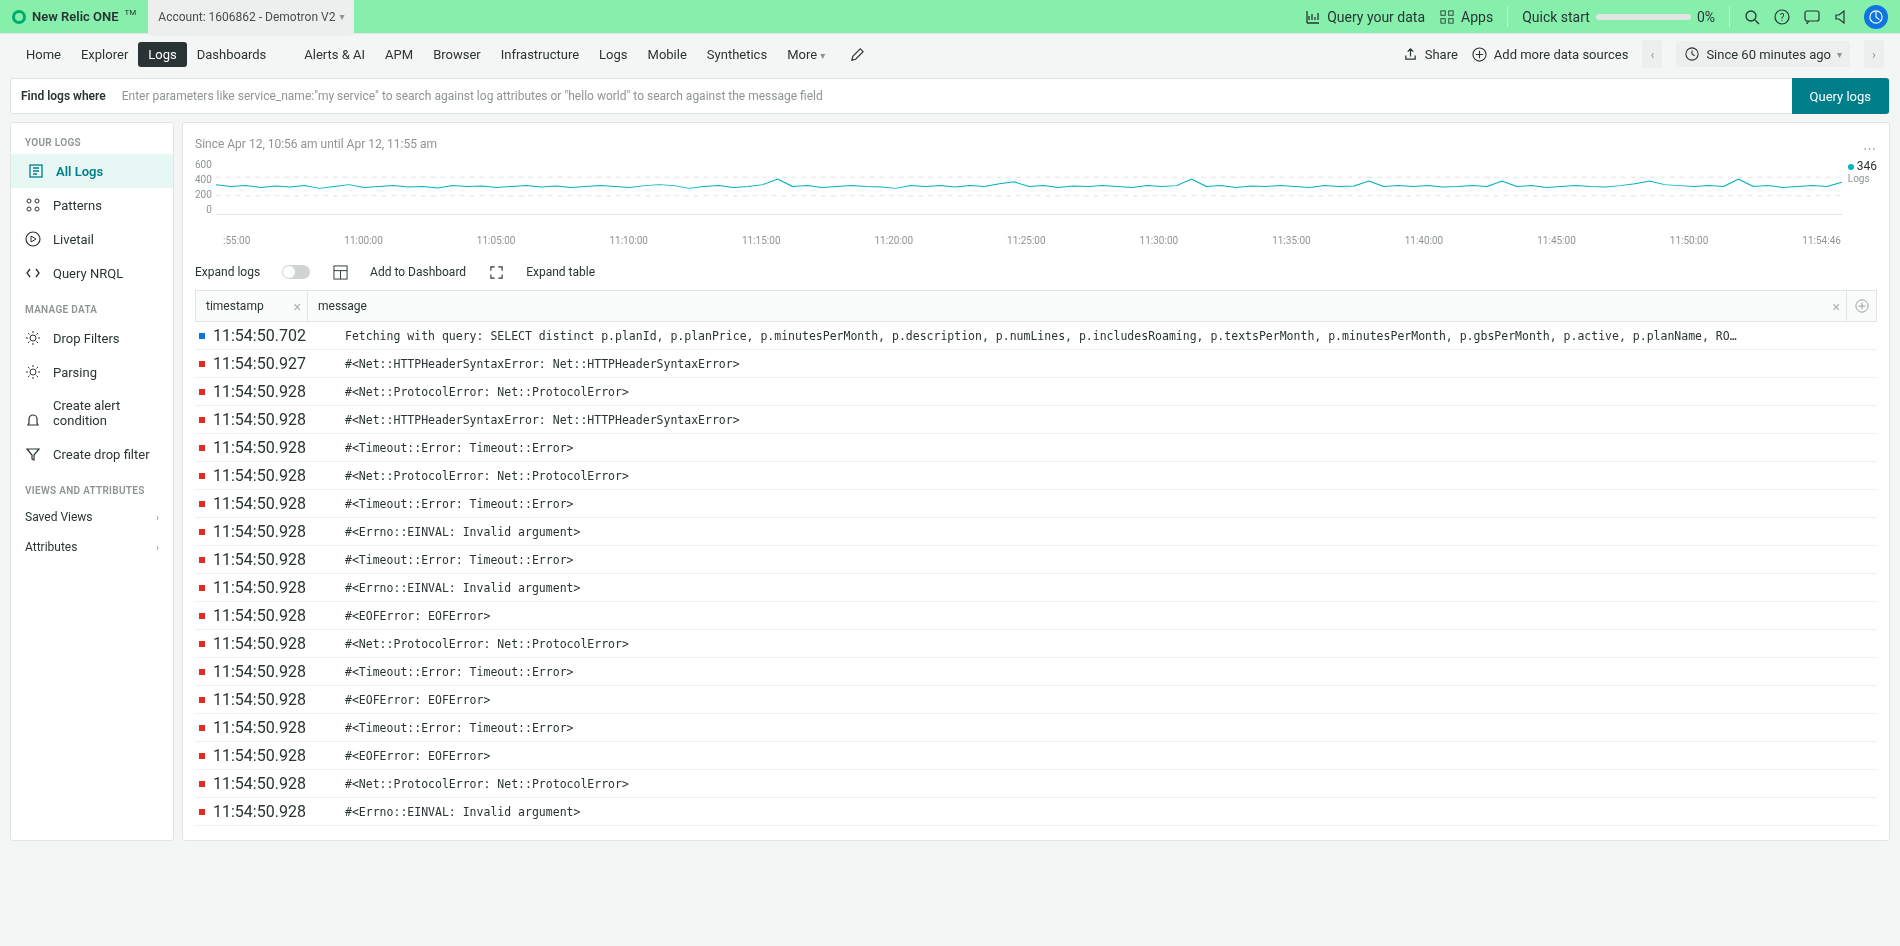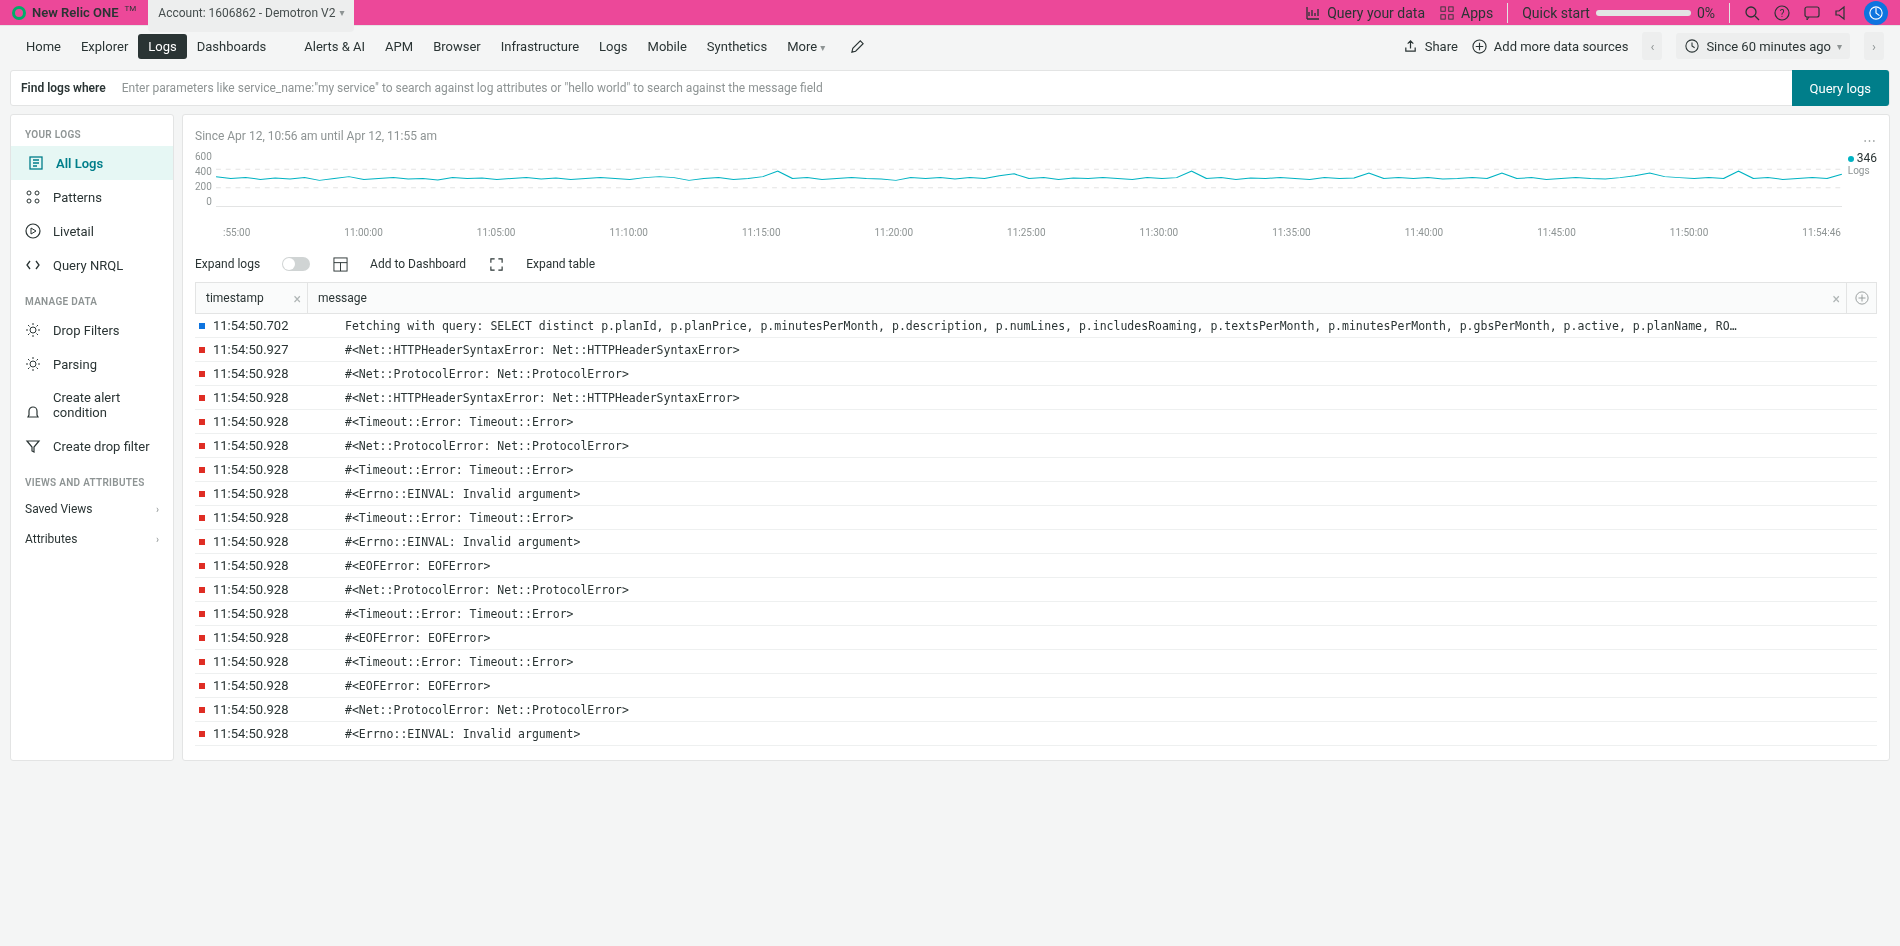--- a/index.html
+++ b/index.html
@@ -1,19 +1,19 @@
 <!DOCTYPE html>
 <html><head>
 <meta charset="utf-8">
 <style>
 * { margin: 0; padding: 0; box-sizing: border-box; font-family: -apple-system, BlinkMacSystemFont, "Segoe UI", Roboto, sans-serif; }
 body { background: #f4f5f5; font-size: 13px; color: #2a3434; overflow-x: hidden; }
 
 
-.topbar { display: flex; align-items: center; height: 26px; background: #ec4899; padding: 0 12px; border-bottom: 1px solid #e3e4e4; }
+.topbar { display: flex; align-items: center; height: 34px; background: #86efac; padding: 0 12px; border-bottom: 1px solid #e3e4e4; }
 .logo { display: flex; align-items: center; gap: 6px; font-weight: 600; color: #2a3434; }
 .logo-dot { width: 14px; height: 14px; border-radius: 50%; border: 3px solid #00ac69; }
 .logo sup { font-size: 8px; font-weight: 400; top:-4px; position:relative;}
 .account-pill { margin-left: 12px; background: #edeeee; border-radius: 4px; padding: 12px 10px; display: flex; align-items: center; gap: 4px; font-size: 12px; color:#464e4e;}
 .topbar-right { margin-left: auto; display: flex; align-items: center; gap: 14px; }
 .top-link { display: flex; align-items: center; gap: 6px; color: #2a3434; cursor:pointer; font-size:14px;}
 .mini-icon { width: 16px; height: 16px; display:inline-flex; align-items:center; justify-content:center;}
 .divider { width: 1px; height: 20px; background: #e3e4e4; }
 .quickstart-bar { width: 95px; height: 6px; background: #e3e4e4; border-radius: 3px; }
 .avatar { width: 24px; height: 24px; border-radius: 50%; background: #0E74DF; color:#fff; display:flex; align-items:center; justify-content:center; }
@@ -67,21 +67,21 @@
 .th { padding:8px 10px; position:relative;}
 .th-ts { width:112px; border-right:1px solid #e3e4e4;}
 .th-msg { flex:1;}
 .th-close { position:absolute; right:6px; top:8px; color:#b0b6b6; cursor:pointer; font-size:14px;}
 .th-add { width:30px; border-left:1px solid #e3e4e4; display:flex; align-items:center; justify-content:center; color:#8e9494;}
 .table-body { }
 .row { display:flex; align-items:center; border-bottom:1px solid #eef0f0; padding:4px 0; font-size:12px;}
 .row-marker { width:6px; height:6px; margin:0 8px 0 4px;}
 .row-marker.blue { background:#0E74DF;}
 .row-marker.red { background:#df2d24;}
-.row-ts { width:100px; color:#2a3434; font-size:13px;}
+.row-ts { width:100px; color:#2a3434; font-size:16px;}
 .row-msg { flex:1; font-family: Menlo, Consolas, monospace; font-size:11.5px; white-space:nowrap; overflow:hidden; text-overflow:ellipsis; padding-left:32px;}
 
 .ellipsis-menu { margin-left:auto; color:#8e9494; letter-spacing:1px; cursor:pointer;}
 
 .chevron-small{font-size:10px; color:#8e9494;}
 </style>
 </head>
 <body>
 
 <div class="topbar">

